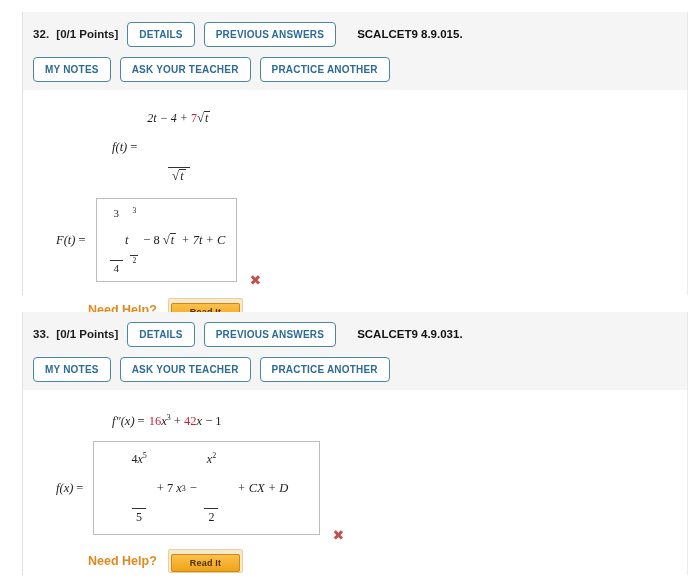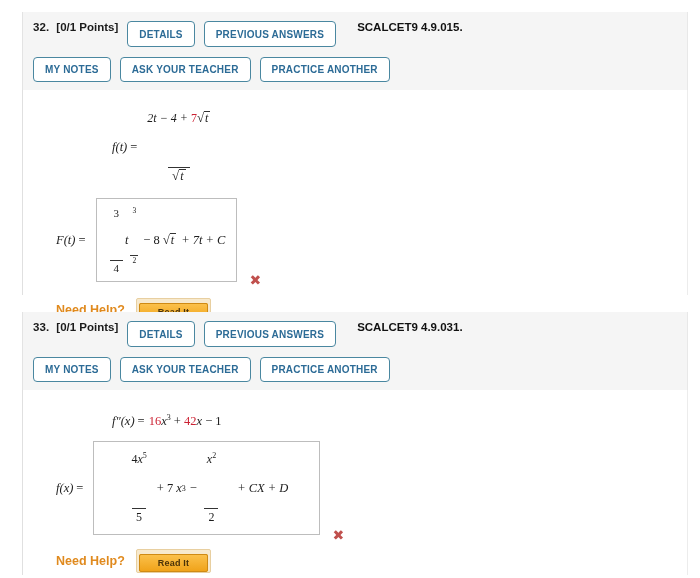--- a/index.html
+++ b/index.html
@@ -26,20 +26,21 @@
   }
   .q-header {
     background: #f5f5f5;
     border-left: 1px solid #e3e3e3;
     border-right: 1px solid #e8e8e8;
     padding: 9px 0 8px 10px;
     box-sizing: border-box;
   }
   .q-row1 {
     display: flex;
+    align-items: center;
     gap: 9px;
     height: 26px;
   }
   .q-row2 {
     display: flex;
     align-items: center;
     gap: 9px;
     height: 26px;
     margin-top: 9px;
   }
@@ -183,20 +184,21 @@
     align-self: flex-end;
     margin-bottom: -6px;
     font-family: "DejaVu Sans", sans-serif;
   }
 
   
   .needhelp-row {
     display: flex;
     align-items: center;
     margin-top: 16px;
+    margin-left: 32px;
   }
   .needhelp-label {
     color: #e08a1e;
     font-size: 12.5px;
     font-weight: bold;
     margin-right: 11px;
   }
   .readit {
     border: 1px solid #e8cfa0;
     background: #f7e9cd;
@@ -246,21 +248,21 @@
 <div class="page">
 
   <div class="question" style="top:12px;">
 
     <div class="q-header">
       <div class="q-row1">
         <span class="q-number">32.</span>
         <span class="q-points">[0/1 Points]</span>
         <button class="tag-btn">DETAILS</button>
         <button class="tag-btn">PREVIOUS ANSWERS</button>
-        <span class="q-ref">SCALCET9 4.9.015.</span>
+        <span class="q-ref">SCALCET9 8.9.015.</span>
       </div>
       <div class="q-row2">
         <button class="tag-btn">MY NOTES</button>
         <button class="tag-btn">ASK YOUR TEACHER</button>
         <button class="tag-btn">PRACTICE ANOTHER</button>
       </div>
     </div>
 
     <div class="q-body" style="height:205px;">
 

